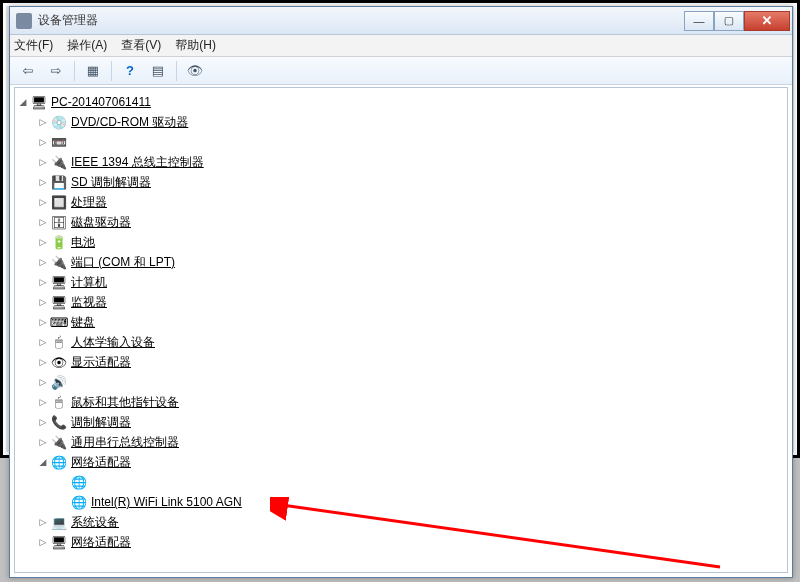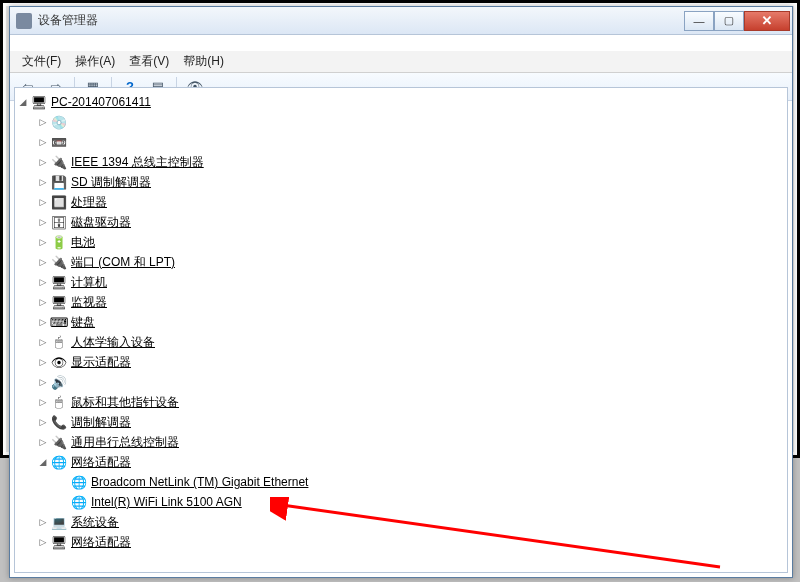--- a/index.html
+++ b/index.html
@@ -67,23 +67,22 @@
     color: #fff;
     font-size: 13px;
     font-weight: bold;
   }
   .menubar {
     height: 22px;
     background: #f3f3f3;
     border-bottom: 1px solid #d0d0d0;
     display: flex;
     align-items: center;
-    padding: 0 12px;
+    padding: 0 4px;
     gap: 14px;
-    margin-top: 16px;
   }
   .menubar span { color: #222; }
   .toolbar {
     height: 28px;
     background: linear-gradient(#f7fbff,#e8f0fa);
     border-bottom: 1px solid #c8d4e4;
     display: flex;
     align-items: center;
     padding: 0 6px;
     gap: 4px;
@@ -181,20 +180,21 @@
           <div class="node">
             <span class="expander">◢</span>
             <span class="nicon">🖥</span>
             <span class="node-label">PC-201407061411</span>
           </div>
           <ul id="main-items">
               <li>
                 <div class="node">
                   <span class="expander">▷</span>
                   <span class="nicon">💿</span>
+                  <span class="node-label">DVD/CD-ROM 驱动器</span>
                 </div>
               </li>
               <li>
                 <div class="node">
                   <span class="expander">▷</span>
                   <span class="nicon">📼</span>
                 </div>
               </li>
               <li>
                 <div class="node">
@@ -304,21 +304,20 @@
                 <div class="node">
                   <span class="expander">◢</span>
                   <span class="nicon">🌐</span>
                   <span class="node-label">网络适配器</span>
                 </div>
                 <ul>
                   <li>
                     <div class="node">
                       <span class="expander" style="visibility: hidden;"></span>
                       <span class="nicon">🌐</span>
-                      <span class="node-label">Broadcom NetLink (TM) Gigabit Ethernet</span>
                     </div>
                   </li>
                   <li>
                     <div class="node highlight">
                       <span class="expander" style="visibility: hidden;"></span>
                       <span class="nicon">🌐</span>
                       <span class="node-label">Intel(R) WiFi Link 5100 AGN</span>
                     </div>
                   </li>
                 </ul>

